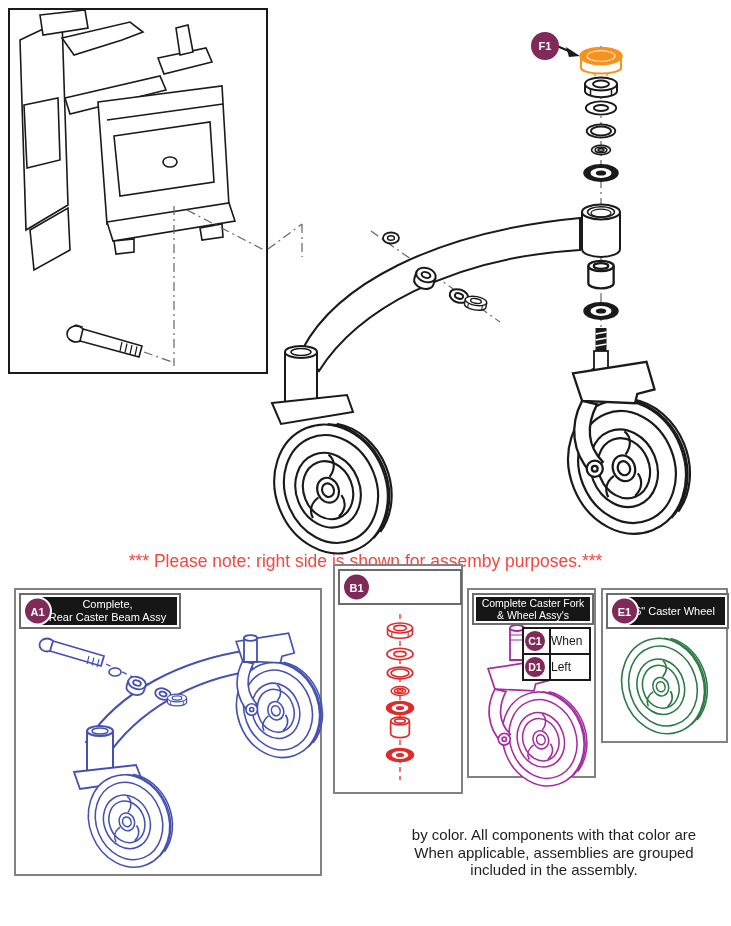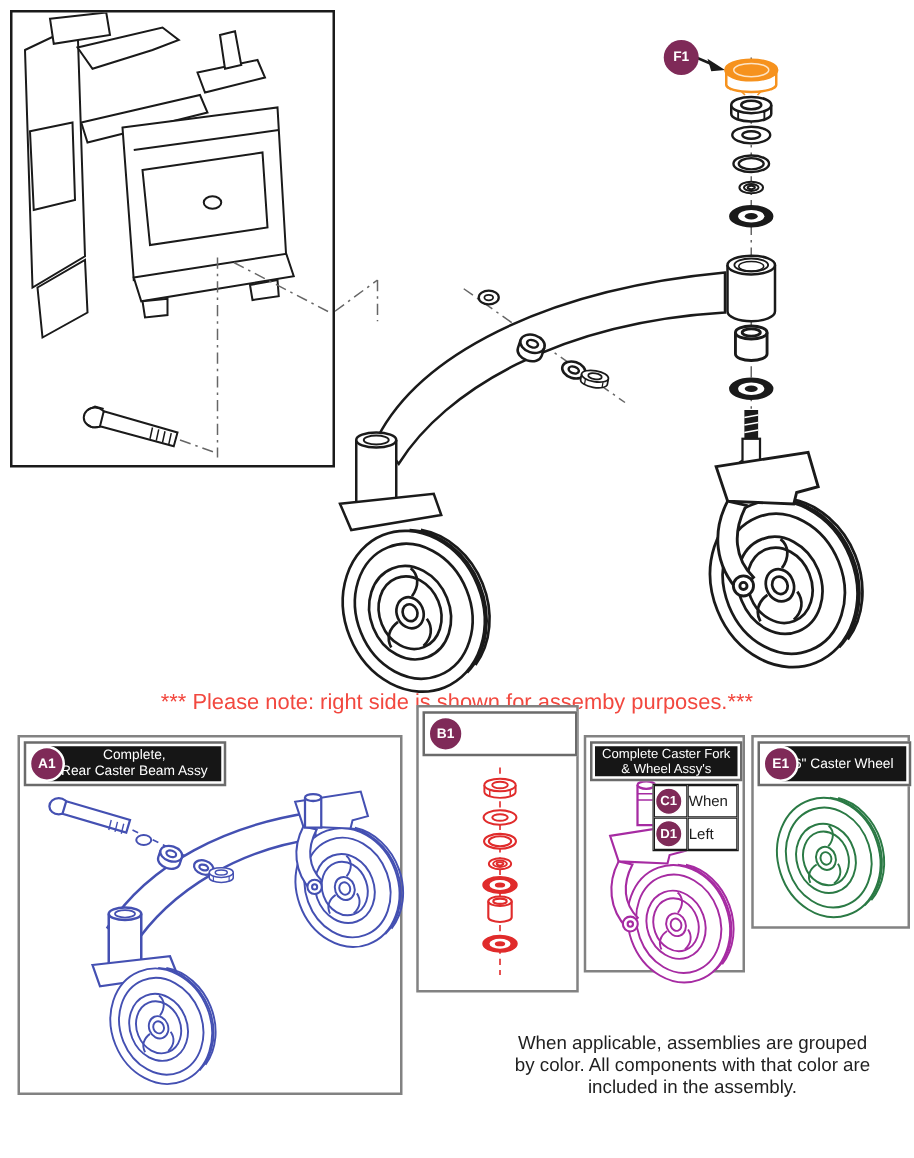--- a/index.html
+++ b/index.html
@@ -303,18 +303,18 @@
       <div class="badge b28">
         <span>E1</span>
       </div>
       <div class="blk">
         <span>6" Caster Wheel</span>
       </div>
     </div>
   </div>
 
   <div class="abs footnote">
+    <div>by color. All components with that color are</div>
     <div>When applicable, assemblies are grouped</div>
-    <div>by color. All components with that color are</div>
     <div>included in the assembly.</div>
   </div>
 
 </div>
 
 </body></html>

